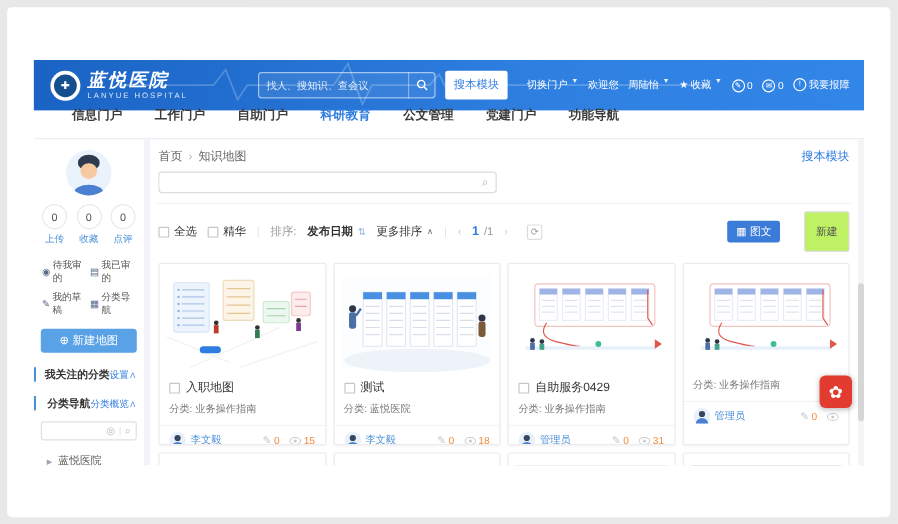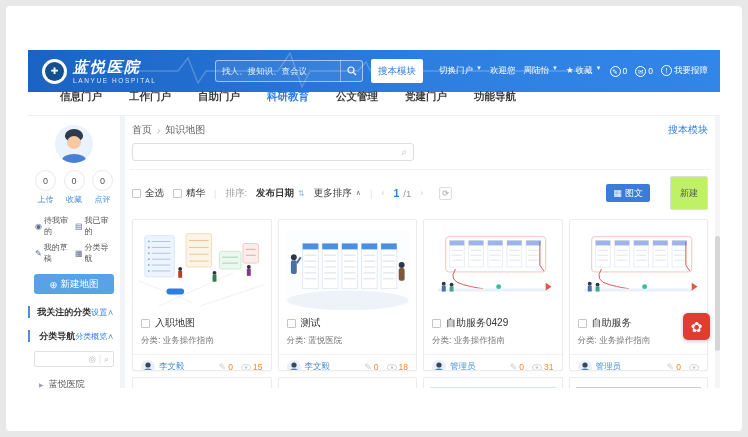--- a/index.html
+++ b/index.html
@@ -543,24 +543,20 @@
 <path d="M112 12 v24 l4 6" fill="none" stroke="#e2574c" stroke-width="1"></path>
 <rect x="8" y="60" width="112" height="3" rx="1.5" fill="#e8f1fa"></rect>
 <circle cx="14" cy="55" r="2" fill="#2d3748"></circle>
                 <rect x="12" y="57" width="4" height="6" fill="#4a6fa5"></rect>
 <circle cx="22" cy="56" r="2" fill="#2d3748"></circle>
                 <rect x="20" y="58" width="4" height="5" fill="#45a28a"></rect>
 <circle cx="70" cy="58" r="2.5" fill="#3bbf9a"></circle>
 <path d="M118 54 l6 4 -6 4 z" fill="#e2574c"></path>
               </svg>
             </div>
-            <div class="card-title">
-              <span class="cbox"></span>
-              <span>自助服务</span>
-            </div>
     <div class="card-cat">分类: 业务操作指南</div>
     <div class="card-foot">
               <svg width="14" height="14" viewBox="0 0 14 14">
                 <circle cx="7" cy="7" r="7" fill="#e8f1fb"></circle>
                 <circle cx="7" cy="5" r="2.6" fill="#35465e"></circle>
                 <path d="M1.8 13 a5.2 4.6 0 0 1 10.4 0 z" fill="#4a7fd1"></path>
               </svg>
               <span class="card-author">管理员</span>
       <span class="foot-stats">
         <span class="fs"><span class="ic">✎</span>0</span>

